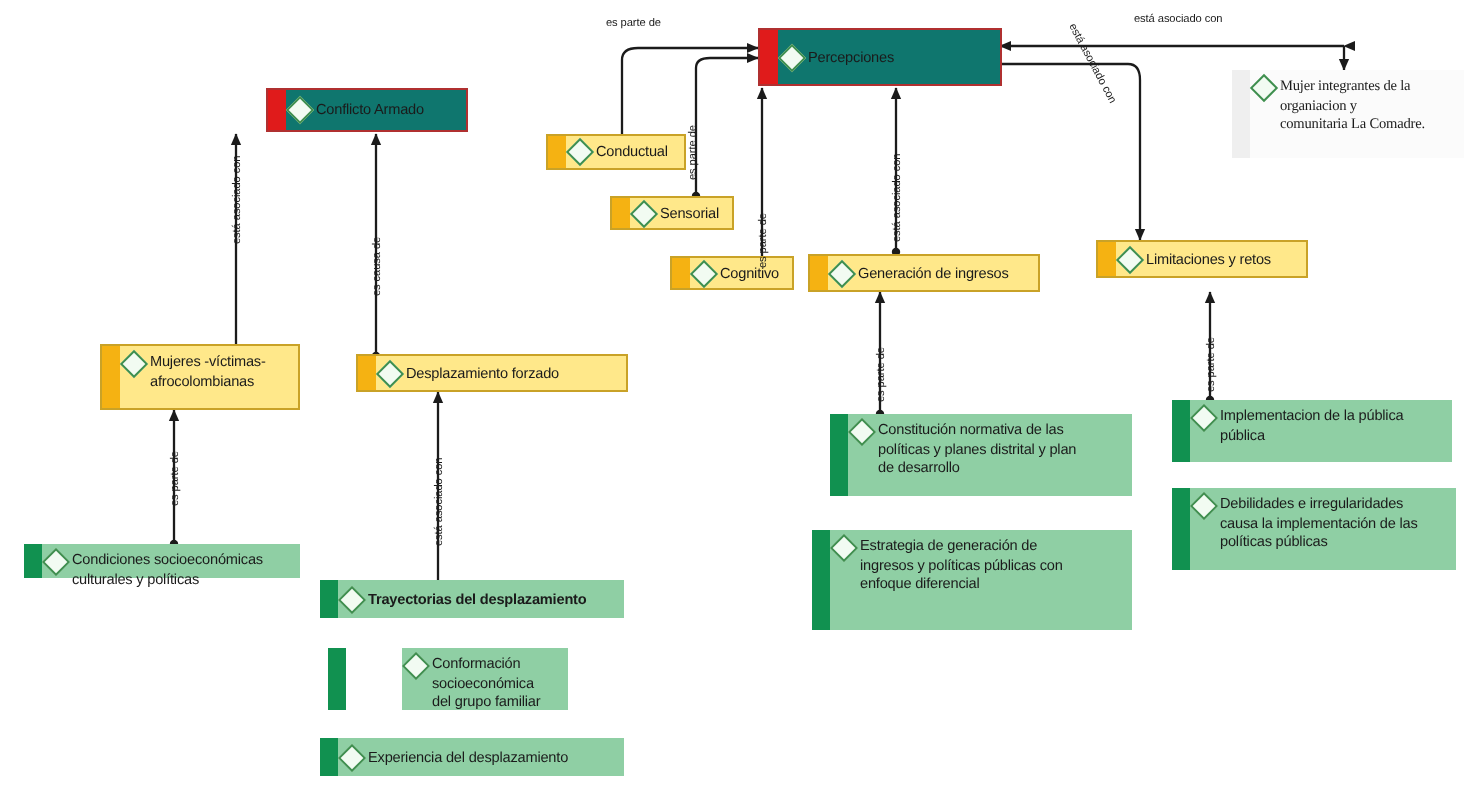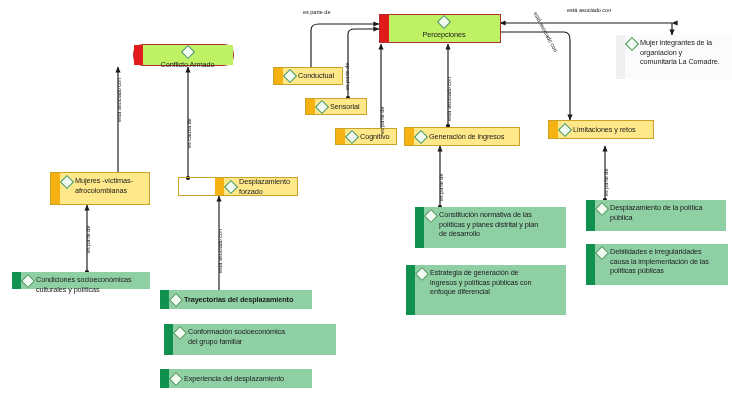--- a/index.html
+++ b/index.html
@@ -62,21 +62,21 @@
     width: 8px;
     height: 8px;
     transform: rotate(45deg);
     border: 1px solid #3f8f4f;
     background: #f2fbf2;
   }
 
   
   .red  { border-color: #b03030; }
   .red  .bar  { background: #e01b1b; }
-  .red  .body { background: #bef264; flex-direction: column; }
+  .red  .body { background: #0f766e; }
 
   .yellow { border-color: #c9a227; }
   .yellow .bar  { background: #f5b212; }
   .yellow .body { background: #ffe88a; }
 
   .green { border: none; }
   .green .bar  { background: #119150; }
   .green .body { background: #8fcfa4; }
 
   .plain { border: none; }
@@ -160,21 +160,21 @@
   <div class="elabel rot" style="left:446px; top:121px;">está asociado con</div>
 
   <div class="elabel" style="left:567px; top:7px;">está asociado con</div>
 
   <div class="elabel rotd" style="left:538px; top:11px;">está asociado con</div>
 
   <div class="elabel rot" style="left:438px; top:201px;">es parte de</div>
 
   <div class="elabel rot" style="left:603px; top:196px;">es parte de</div>
 
-  <div class="node red" style="left:133px; top:44px; width:101px; height:22px;border-radius:10px;">
+  <div class="node red" style="left:133px; top:44px; width:101px; height:22px;">
     <div class="bar"></div>
     <div class="body">
       <span class="dia"></span>
       <span class="label">Conflicto Armado</span>
     </div>
   </div>
 
   <div class="node red" style="left:379px; top:14px; width:122px; height:29px;">
     <div class="bar"></div>
     <div class="body">
@@ -209,21 +209,21 @@
 
   <div class="node yellow top" style="left:50px; top:172px; width:100px; height:33px;">
     <div class="bar"></div>
     <div class="body">
       <span class="dia"></span>
       <span class="label">Mujeres -víctimas-
 afrocolombianas</span>
     </div>
   </div>
 
-  <div class="node yellow" style="left:178px; top:177px; width:120px; height:19px;padding-left:36px;">
+  <div class="node yellow" style="left:178px; top:177px; width:136px; height:19px;">
     <div class="bar"></div>
     <div class="body">
       <span class="dia"></span>
       <span class="label">Desplazamiento forzado</span>
     </div>
   </div>
 
   <div class="node yellow" style="left:404px; top:127px; width:116px; height:19px;">
     <div class="bar"></div>
     <div class="body">
@@ -233,21 +233,21 @@
   </div>
 
   <div class="node yellow" style="left:548px; top:120px; width:106px; height:19px;">
     <div class="bar"></div>
     <div class="body">
       <span class="dia"></span>
       <span class="label">Limitaciones y retos</span>
     </div>
   </div>
 
-  <div class="node plain top" style="left:616px; top:35px; width:116px; height:44px;">
+  <div class="node plain top" style="left:616px; top:35px; width:116px; height:44px;font-family:Liberation Serif, serif;">
     <div class="bar"></div>
     <div class="body">
       <span class="dia"></span>
       <span class="label">Mujer integrantes de la
 organiacion y
 comunitaria La Comadre.</span>
     </div>
   </div>
 
   <div class="node green top" style="left:12px; top:272px; width:138px; height:17px;">
@@ -260,21 +260,21 @@
   </div>
 
   <div class="node green" style="left:160px; top:290px; width:152px; height:19px;font-weight:bold;">
     <div class="bar"></div>
     <div class="body">
       <span class="dia"></span>
       <span class="label">Trayectorias del desplazamiento</span>
     </div>
   </div>
 
-  <div class="node green top" style="left:164px; top:324px; width:172px; height:31px;">
+  <div class="node green top" style="left:164px; top:324px; width:120px; height:31px;gap:28px;">
     <div class="bar"></div>
     <div class="body">
       <span class="dia"></span>
       <span class="label">Conformación socioeconómica
 del grupo familiar</span>
     </div>
   </div>
 
   <div class="node green" style="left:160px; top:369px; width:152px; height:19px;">
     <div class="bar"></div>
@@ -301,21 +301,21 @@
       <span class="label">Estrategia de generación de
 ingresos y políticas públicas con
 enfoque diferencial</span>
     </div>
   </div>
 
   <div class="node green top" style="left:586px; top:200px; width:140px; height:31px;">
     <div class="bar"></div>
     <div class="body">
       <span class="dia"></span>
-      <span class="label">Desplazamiento de la política
+      <span class="label">Implementacion de la pública
 pública</span>
     </div>
   </div>
 
   <div class="node green top" style="left:586px; top:244px; width:142px; height:41px;">
     <div class="bar"></div>
     <div class="body">
       <span class="dia"></span>
       <span class="label">Debilidades e irregularidades
 causa la implementación de las

